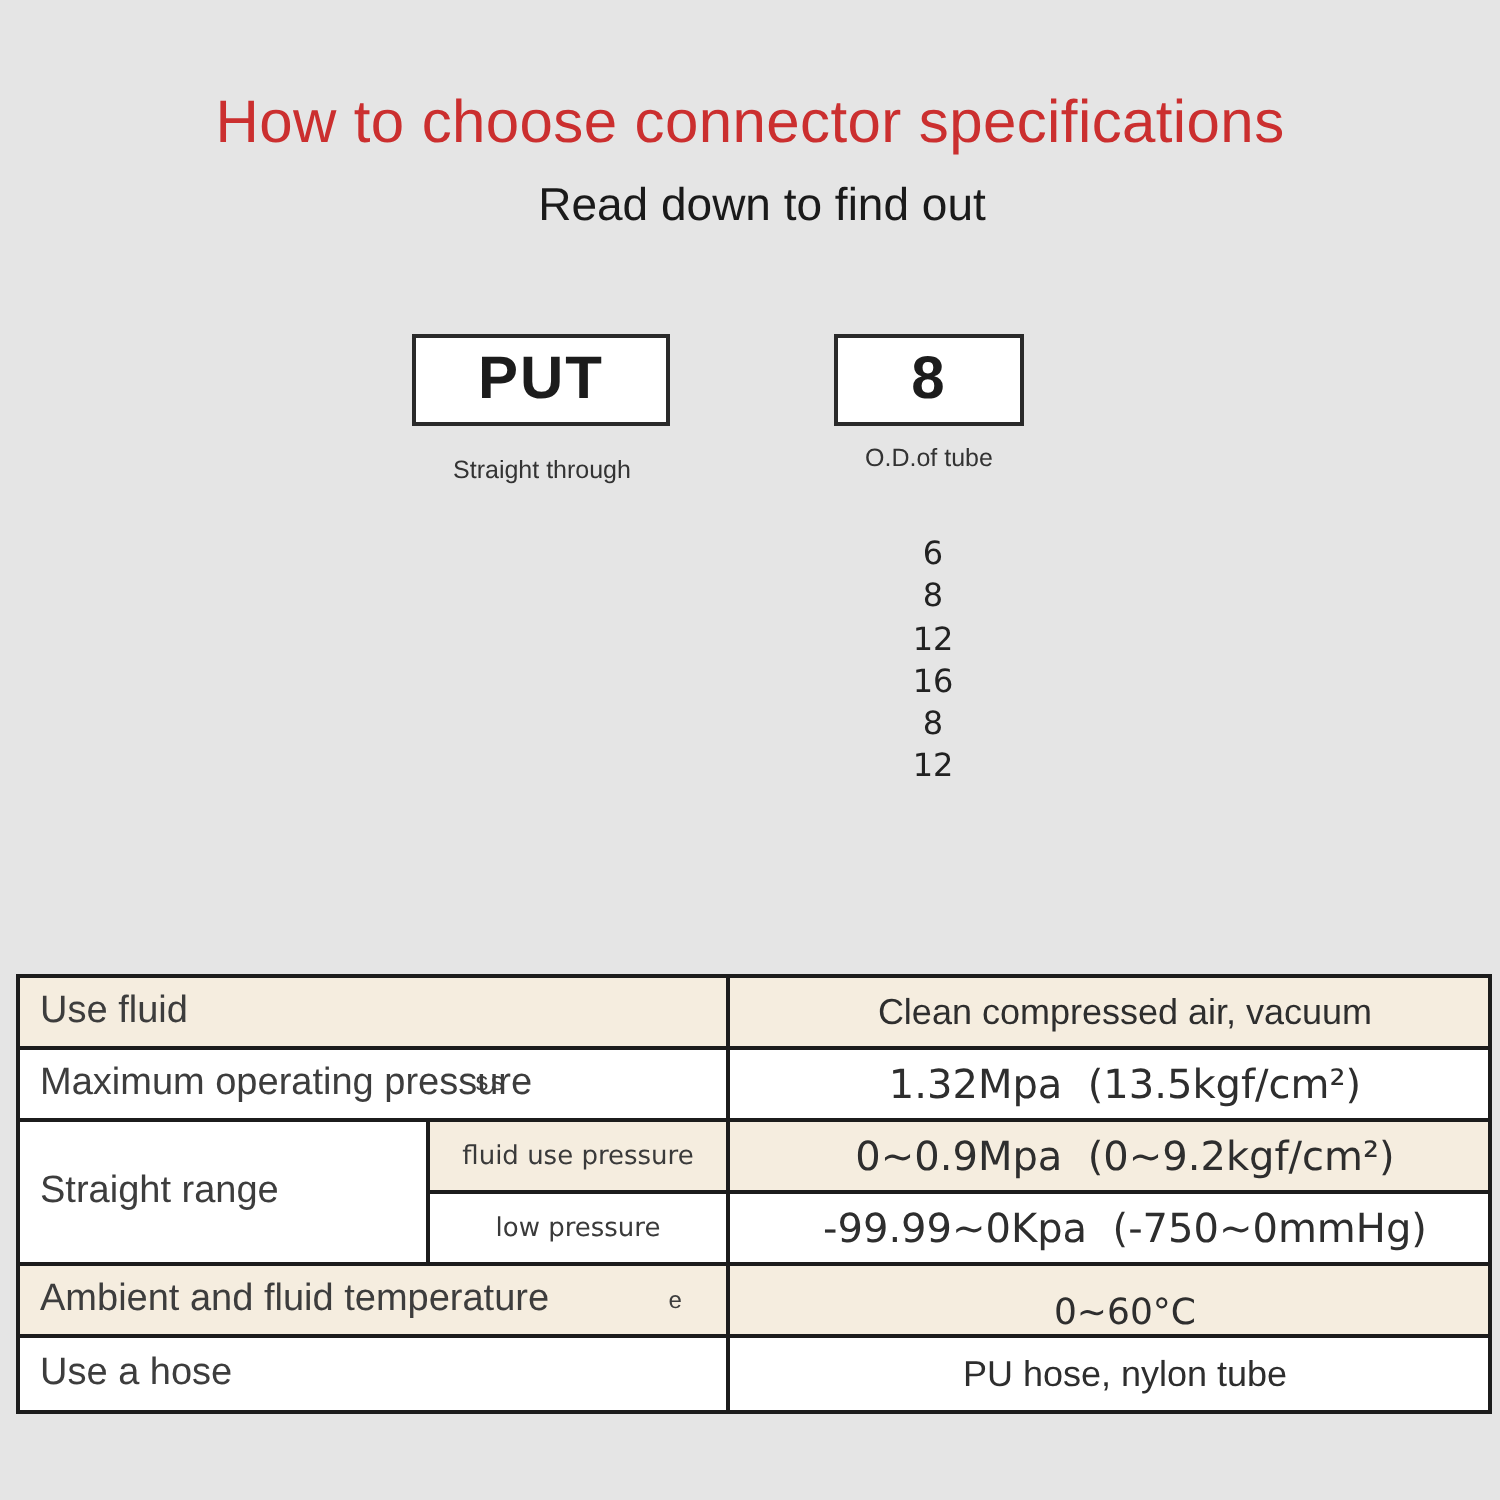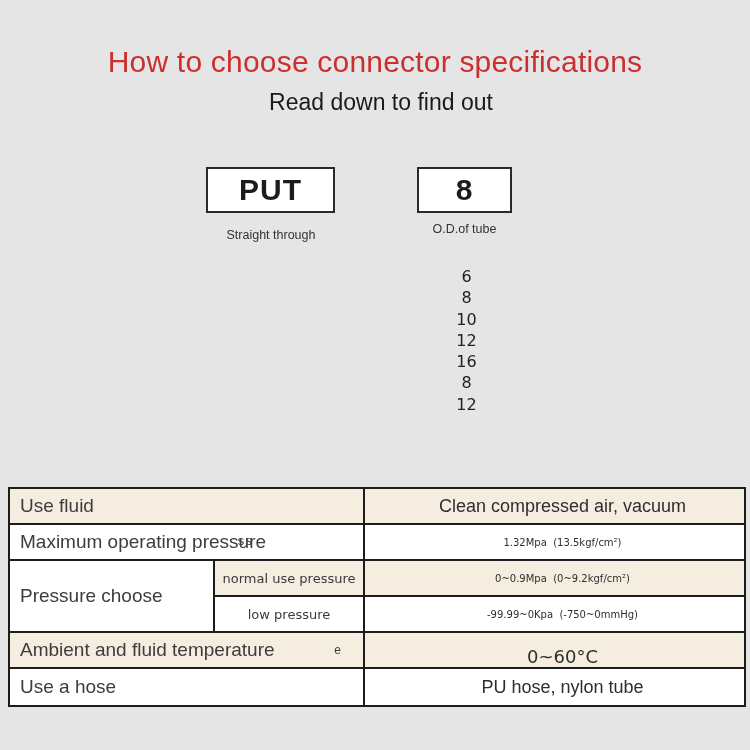--- a/index.html
+++ b/index.html
@@ -105,21 +105,21 @@
   .cell.sub {
     justify-content: center;
     font-family: "DejaVu Sans", sans-serif;
     font-size: 13px;
     color: #3a3a3a;
   }
   .cell.value {
     justify-content: center;
     text-align: center;
     font-family: "DejaVu Sans", sans-serif;
-    font-size: 10px;
+    font-size: 20px;
     color: #2e2e2e;
   }
   .cell.value.big {
     font-family: "Liberation Sans", sans-serif;
     font-size: 18px;
   }
   .cell.value.small { font-size: 18px; align-items: flex-end; }
   .overlap-artifact {
     position: absolute;
     font-size: 13px;
@@ -142,21 +142,20 @@
   </div>
   <div class="sel-box box-size">
     <span>8</span>
   </div>
   <div class="box-caption cap-model">Straight through</div>
   <div class="box-caption cap-size">O.D.of tube</div>
 
   <div class="size-list">
     <div>6</div>
     <div>8</div>
-    <div>10</div>
     <div>12</div>
     <div>16</div>
     <div>8</div>
     <div>12</div>
   </div>
 
   <div class="series-heading">PUT Series</div>
 
   <div class="spec-table">
 
@@ -169,24 +168,24 @@
 
     <div class="cell label" style="grid-area:2/1/3/3">
       <span>Maximum operating pressure</span>
       <span class="overlap-artifact artifact-ss">ss</span>
     </div>
     <div class="cell value last-col" style="grid-area:2/3/3/4">
       <span>1.32Mpa&nbsp; (13.5kgf/cm²)</span>
     </div>
 
     <div class="cell label" style="grid-area:3/1/5/2">
-      <span>Pressure choose</span>
+      <span>Straight range</span>
     </div>
     <div class="cell sub shade" style="grid-area:3/2/4/3">
-      <span>normal use pressure</span>
+      <span>fluid use pressure</span>
     </div>
     <div class="cell value shade last-col" style="grid-area:3/3/4/4">
       <span>0~0.9Mpa&nbsp; (0~9.2kgf/cm²)</span>
     </div>
     <div class="cell sub" style="grid-area:4/2/5/3">
       <span>low pressure</span>
     </div>
     <div class="cell value last-col" style="grid-area:4/3/5/4">
       <span>-99.99~0Kpa&nbsp; (-750~0mmHg)</span>
     </div>

